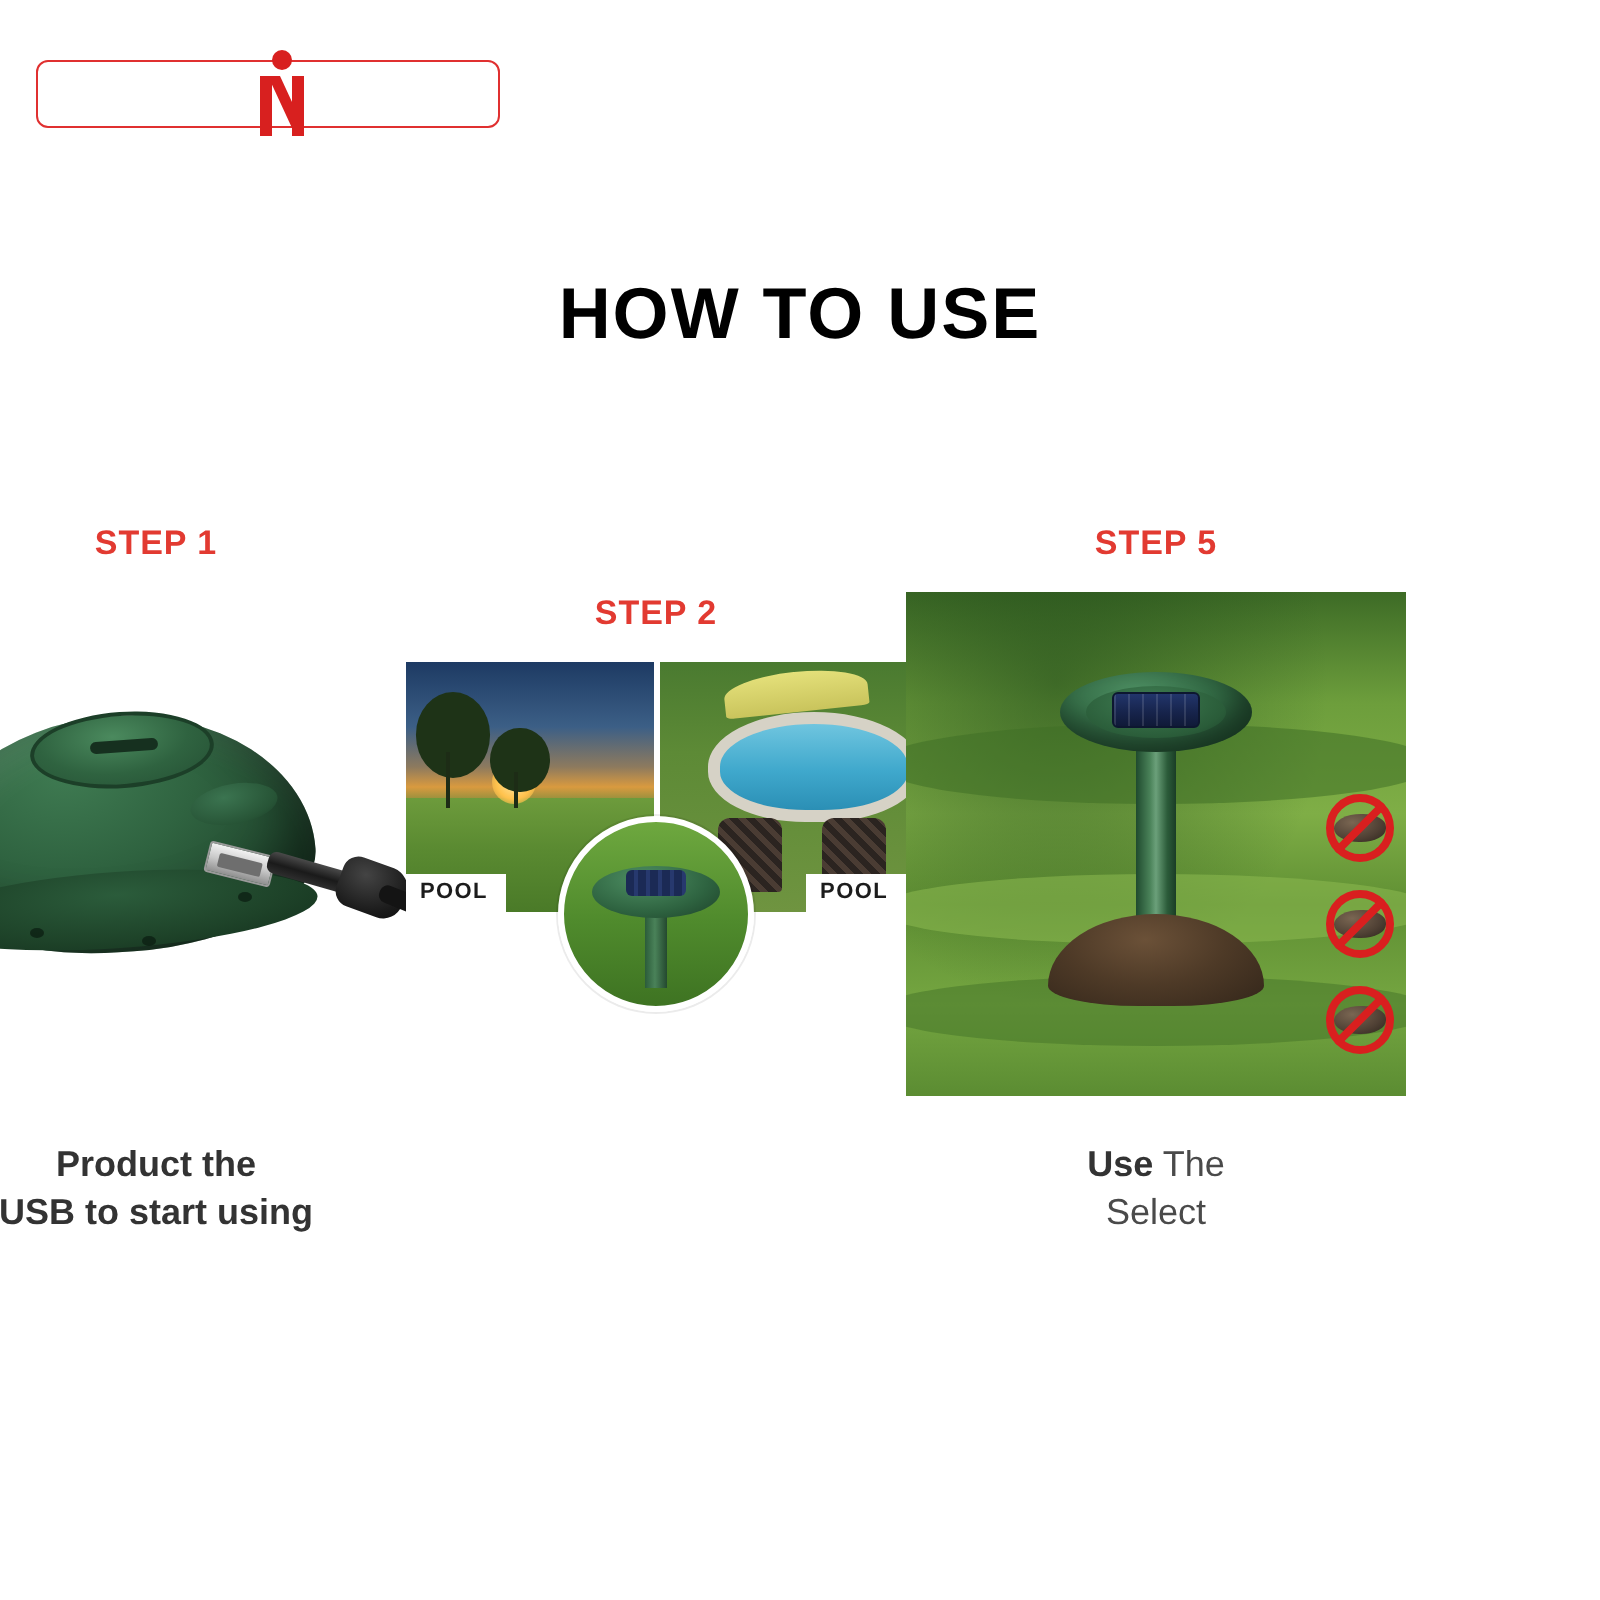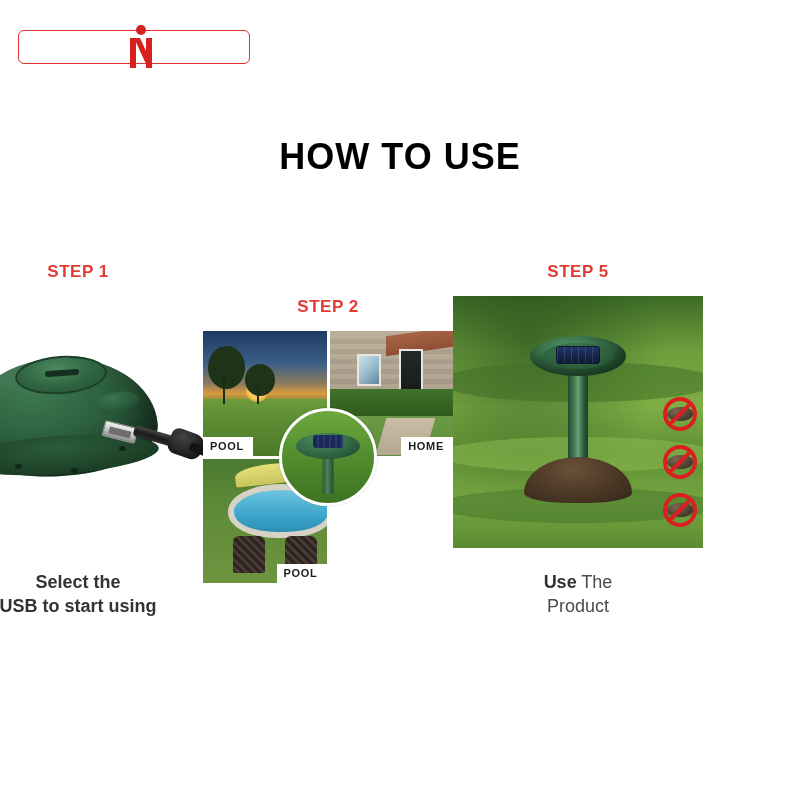--- a/index.html
+++ b/index.html
@@ -572,50 +572,41 @@
         <div class="dome-screw" style="left:118px; top:172px;"></div>
         <div class="dome-screw" style="left:166px; top:150px;"></div>
         <div class="usb-plug"></div>
         <div class="usb-cable"></div>
         <div class="usb-boot"></div>
         <div class="usb-tail"></div>
       </div>
     </div>
 
     <div class="step-caption">
-      <div class="cap-bold">Select the</div>
+      <div class="cap-bold">Product the</div>
       <div class="cap-bold">USB to start using</div>
     </div>
   </div>
 
   <div class="step">
     <div class="step-label">STEP 2</div>
 
     <div class="step-media">
       <div class="grid4">
 
         <div class="cell cell-farm">
           <div class="farm-field"></div>
           <div class="farm-sun"></div>
           <div class="farm-crown" style="left:4%; top:12%; width:30%; height:34%;"></div>
           <div class="farm-tree" style="left:16%; height:22%;"></div>
           <div class="farm-crown" style="left:34%; top:26%; width:24%; height:26%;"></div>
           <div class="farm-tree" style="left:44%; height:14%;"></div>
           <div class="cell-label lbl-tl">POOL</div>
         </div>
 
-        <div class="cell cell-home">
-          <div class="home-wall"></div>
-          <div class="home-roof"></div>
-          <div class="home-window"></div>
-          <div class="home-door"></div>
-          <div class="home-hedge"></div>
-          <div class="home-path"></div>
-          <div class="cell-label lbl-tr">HOME</div>
-        </div>
 
 
         <div class="cell cell-pool">
           <div class="pool-umbrella"></div>
           <div class="pool-water"></div>
           <div class="pool-chair" style="left:24%;"></div>
           <div class="pool-chair" style="right:8%;"></div>
           <div class="cell-label lbl-br">POOL</div>
         </div>
       </div>
@@ -666,17 +657,17 @@
           </div>
         </div>
       </div>
     </div>
 
     <div class="step-caption">
       <div>
         <span class="cap-bold">Use</span>
         <span class="cap-reg">The</span>
       </div>
-      <div class="cap-reg">Product</div>
+      <div class="cap-reg">Select</div>
     </div>
   </div>
 
 </div>
 
 </body></html>

